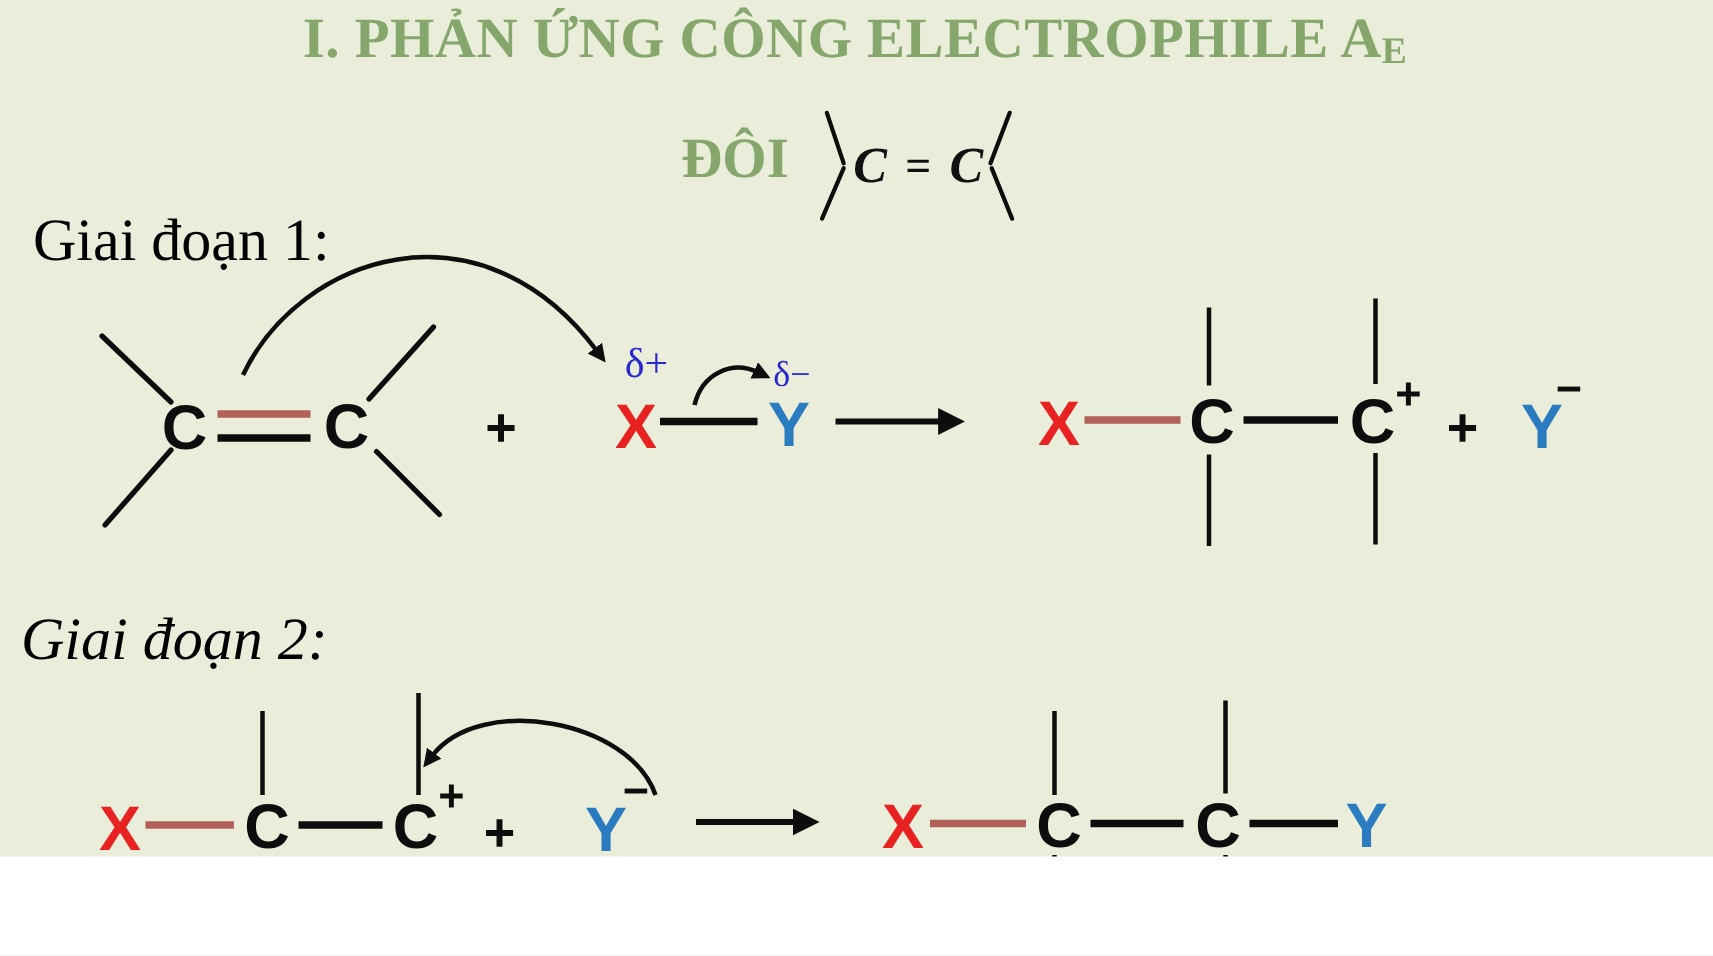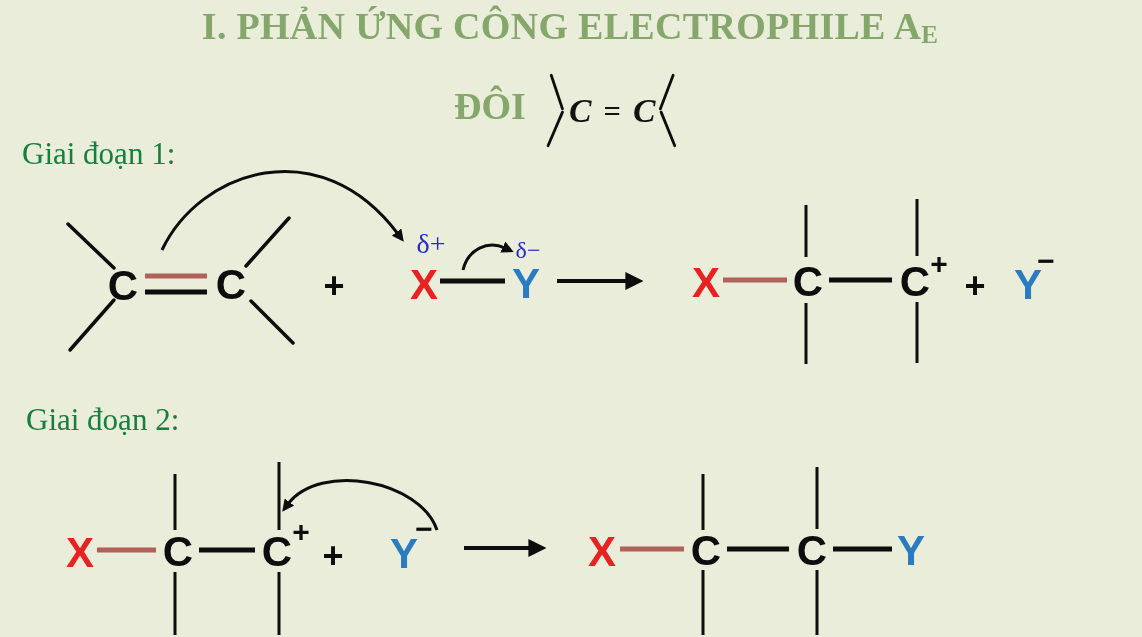--- a/index.html
+++ b/index.html
@@ -1,37 +1,37 @@
 <!DOCTYPE html>
 <html style="--background: #e9edda; --title-green: #85a76c; --ink: #0d0d0d; --x-red: #e82220; --y-blue: #2b7bc0; --delta-blue: #2828d0; --bond-red: #b2615a;"><head>
 <meta charset="utf-8">
 <style>
   :root{
     --background:#e9edda; --title-green:#85a76c; --ink:#0d0d0d;
     --x-red:#e82220; --y-blue:#2b7bc0; --delta-blue:#2828d0; --bond-red:#b2615a;
   }
   html,body{margin:0;padding:0;}
   body{font-family:"Liberation Serif","DejaVu Serif",serif;}
-  .slide{position:relative;width:1142px;height:637px;background:var(--background);overflow:hidden;}
+  .slide{position:relative;width:1142px;height:571px;background:var(--background);overflow:hidden;}
 
   .title-line{position:absolute;left:0;right:0;display:flex;justify-content:center;align-items:center;
     color:var(--title-green);font-weight:bold;font-family:"Liberation Serif","DejaVu Serif",serif;}
   .t1{top:4px;font-size:38px;letter-spacing:.3px;}
   .t2{top:62px;font-size:38px;gap:12px;}
   .subE{font-size:25px;position:relative;top:9px;margin-right:2px;}
   .t1 .endseg{margin-left:10px;}
 
   .formula-svg{width:150px;height:77px;margin-top:10px;flex:0 0 auto;}
   .fslash{stroke:var(--ink);stroke-width:3.5;stroke-linecap:round;}
   .fc{font:italic bold 42px "Liberation Serif","DejaVu Serif",serif;fill:#111;text-anchor:middle;dominant-baseline:central;}
   .feq{font:bold 38px "Liberation Serif","DejaVu Serif",serif;fill:#111;text-anchor:middle;dominant-baseline:central;}
 
-  .stage-label{position:absolute;color:#15803d;font-size:31px;font-family:"Liberation Serif","DejaVu Serif",serif;}
+  .stage-label{position:absolute;color:#000000;font-size:40px;font-family:"Liberation Serif","DejaVu Serif",serif;}
   .lbl1{left:22px;top:136px;}
-  .lbl2{left:26px;top:402px;}
+  .lbl2{left:14px;top:402px;font-style:italic;}
 
   .diagram{position:absolute;inset:0;width:1142px;height:637px;}
   .atom{font:bold 42px "Liberation Sans","DejaVu Sans",sans-serif;fill:var(--ink);text-anchor:middle;dominant-baseline:central;}
   .atom.red{fill:var(--x-red);}
   .atom.blue{fill:var(--y-blue);}
   .plus{font:bold 36px "Liberation Sans","DejaVu Sans",sans-serif;fill:var(--ink);text-anchor:middle;dominant-baseline:central;}
   .sup{font:bold 30px "Liberation Sans","DejaVu Sans",sans-serif;fill:var(--ink);text-anchor:middle;dominant-baseline:central;}
   .delta{font:28px "Liberation Serif","DejaVu Serif",serif;fill:var(--delta-blue);text-anchor:middle;dominant-baseline:central;}
   .delta.small{font-size:24px;}
   .bond{stroke:var(--ink);stroke-width:5;stroke-linecap:butt;}

